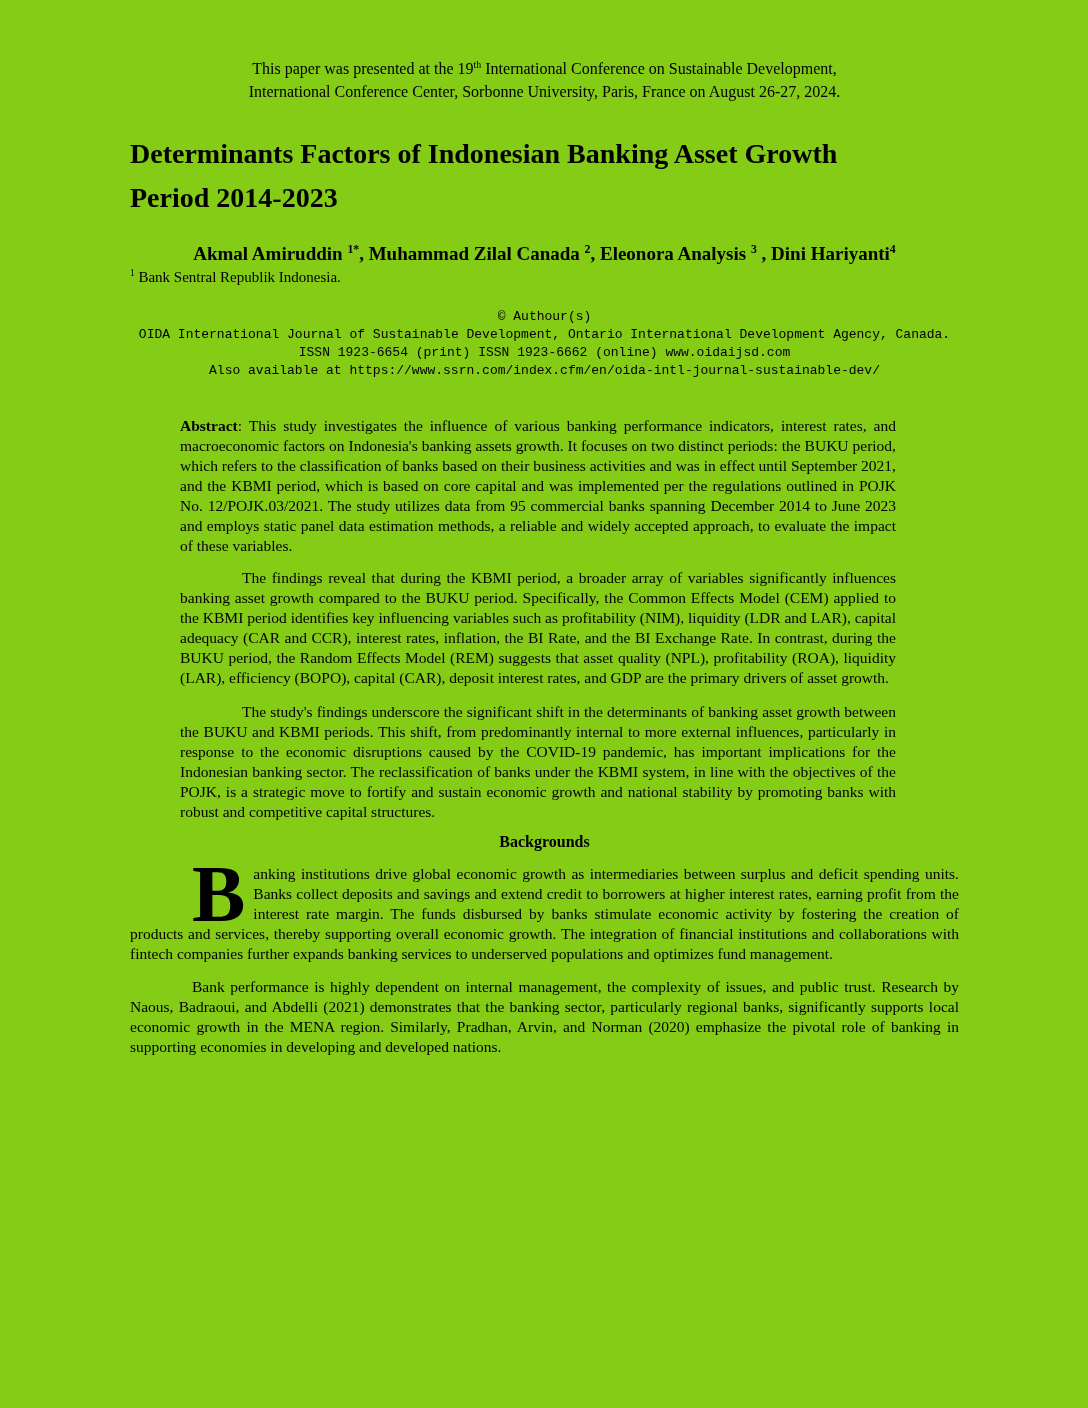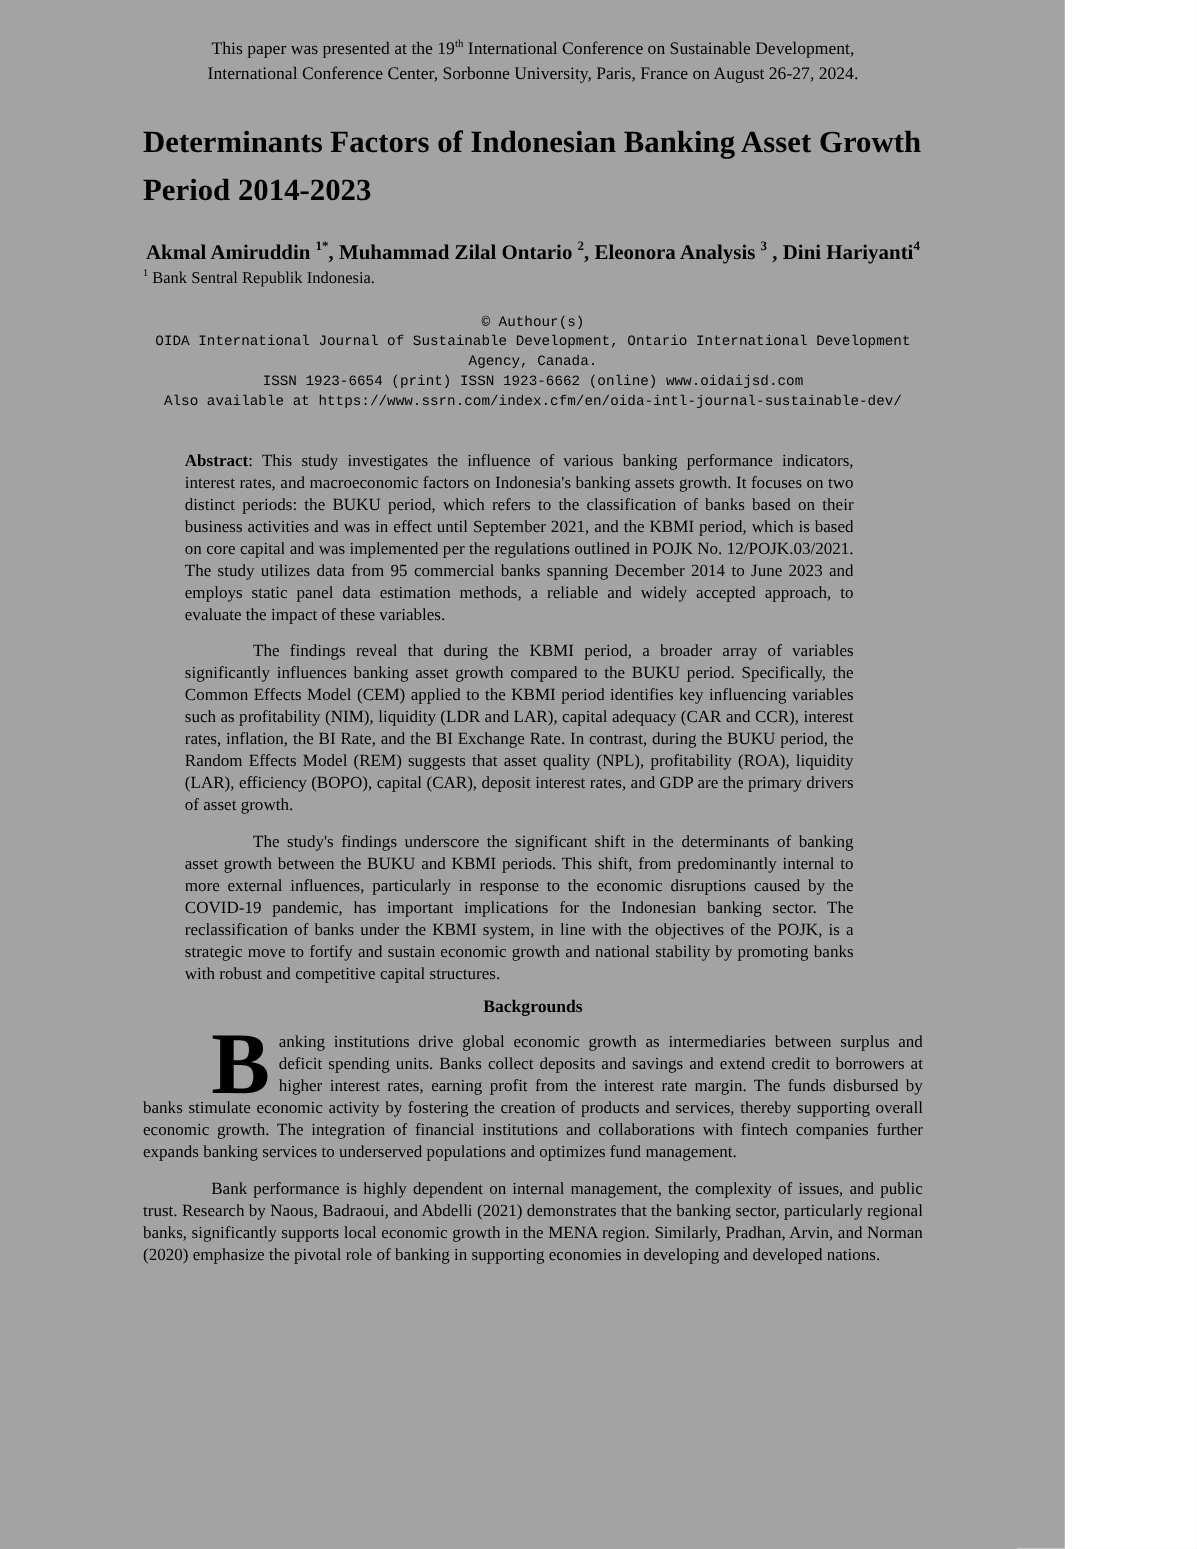--- a/index.html
+++ b/index.html
@@ -1,22 +1,22 @@
 <!DOCTYPE html>
 <html><head>
 <meta charset="utf-8">
 <style>
   html, body { margin: 0; padding: 0; background: #ffffff; }
   .page {
     position: relative;
-    width: 968px;
+    width: 1088px;
     height: 1408px;
     box-sizing: border-box;
-    padding: 33px 129px 0 130px;
-    background: #a3a3a3;
+    padding: 57px 129px 0 130px;
+    background: #84cc16;
     color: #000000;
     font-family: "Liberation Serif", "DejaVu Serif", serif;
   }
   .conf-note {
     margin: 0;
     text-align: center;
     font-size: 16px;
     line-height: 23px;
   }
   .paper-title {
@@ -46,21 +46,21 @@
     cursor: pointer;
   }
   .imprint {
     margin: 20px 0 0 0;
     text-align: center;
     font-size: 13px;
     line-height: 18px;
     font-family: Liberation Mono, monospace;
   }
   .abstract-block {
-    margin: 36px 63px 0 38px; 
+    margin: 36px 63px 0 50px; 
   }
   .abstract-block p, .keywords {
     margin: 0;
     font-size: 15.5px;
     line-height: 20px;
     text-align: justify;
   }
   .abstract-block p.indented {
     text-indent: 62px;
   }
@@ -104,21 +104,21 @@
   <p class="conf-note">
     <span><span>This paper was presented at the 19</span><sup>th</sup><span> International Conference on Sustainable Development,</span></span><br>
     <span>International Conference Center, Sorbonne University, Paris, France on August 26-27, 2024.</span>
   </p>
 
   <div class="paper-title">
     <div>Determinants Factors of Indonesian Banking Asset Growth</div>
     <div>Period 2014-2023</div>
   </div>
 
-  <p class="authors"><span>Akmal Amiruddin </span><sup>1*</sup><span>, </span><span>Muhammad Zilal Ontario </span><sup>2</sup><span>, </span><span>Eleonora Analysis </span><sup>3</sup><span> , </span><span>Dini Hariyanti</span><sup>4</sup></p>
+  <p class="authors"><span>Akmal Amiruddin </span><sup>1*</sup><span>, </span><span>Muhammad Zilal Canada </span><sup>2</sup><span>, </span><span>Eleonora Analysis </span><sup>3</sup><span> , </span><span>Dini Hariyanti</span><sup>4</sup></p>
 
   <p class="affil"><sup>1</sup><span> Bank Sentral Republik Indonesia.</span></p>
 
   <div class="imprint">
     <div>© Authour(s)</div>
     <div>OIDA International Journal of Sustainable Development, Ontario International Development Agency, Canada.</div>
     <div>ISSN 1923-6654 (print) ISSN 1923-6662 (online) www.oidaijsd.com</div>
     <div>Also available at https://www.ssrn.com/index.cfm/en/oida-intl-journal-sustainable-dev/</div>
   </div>
 

